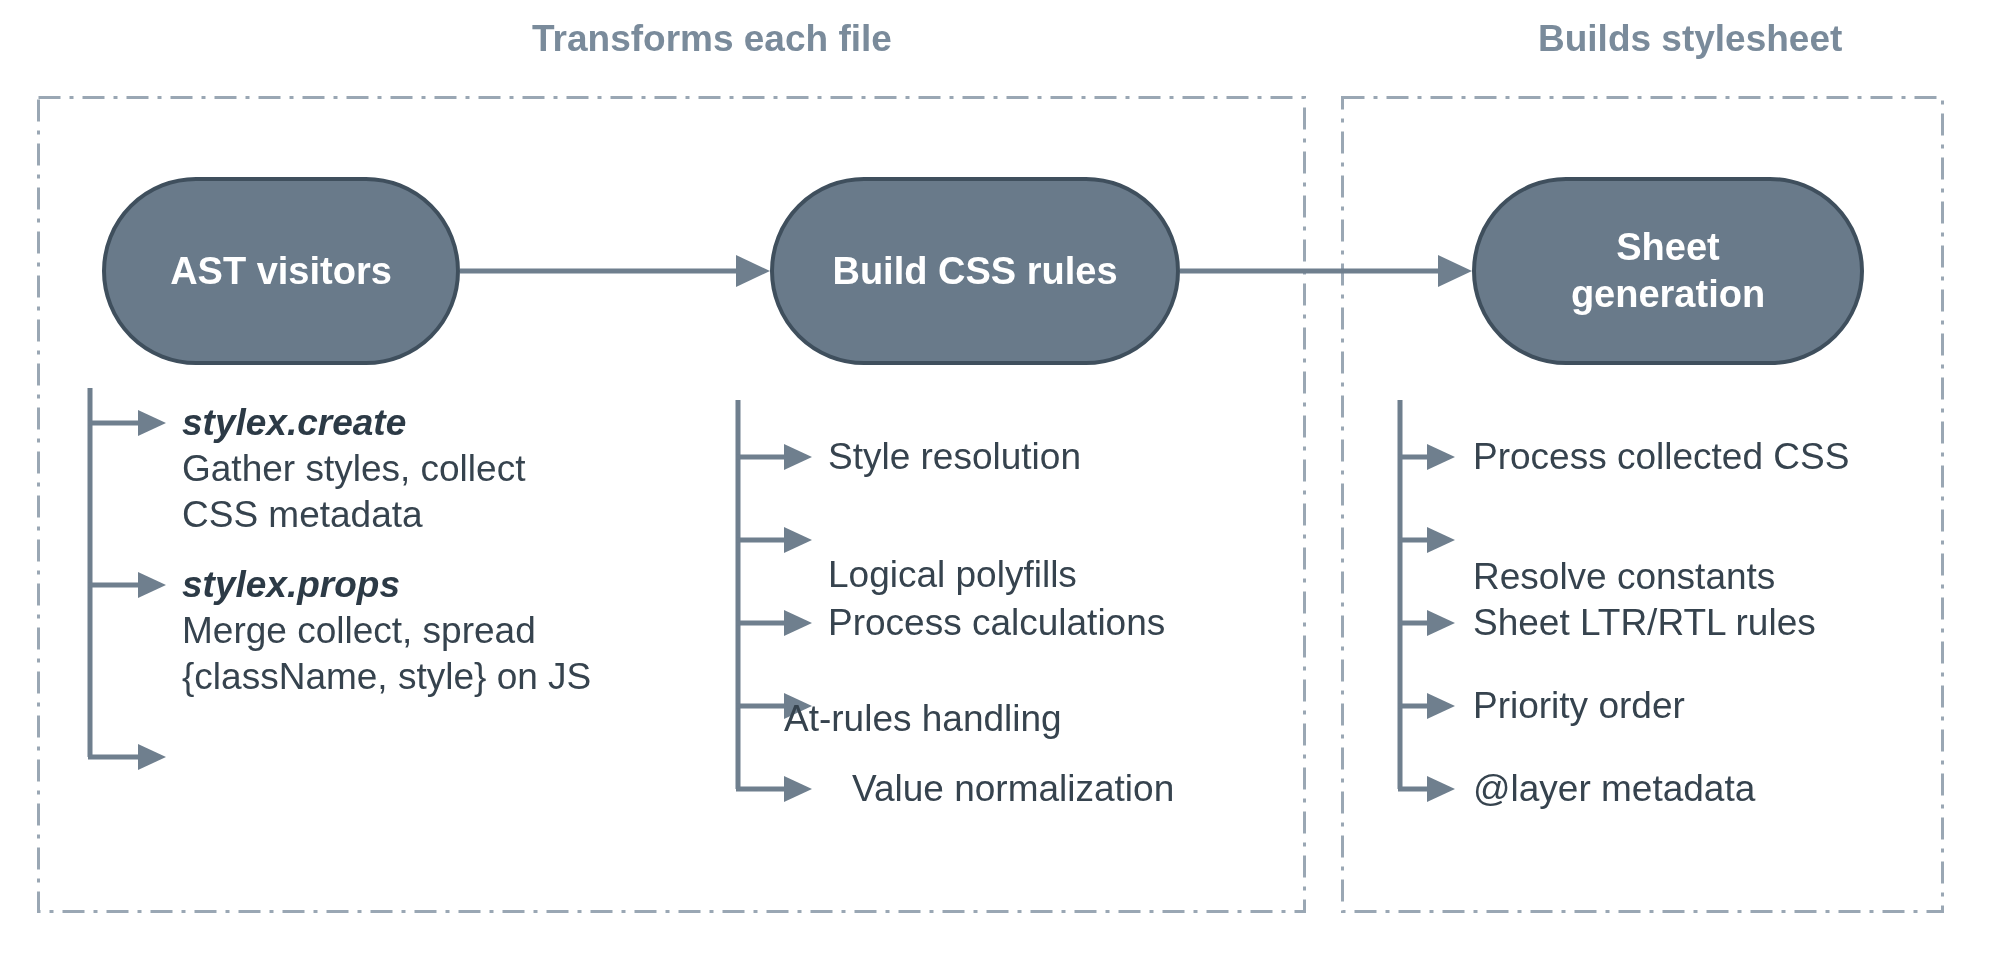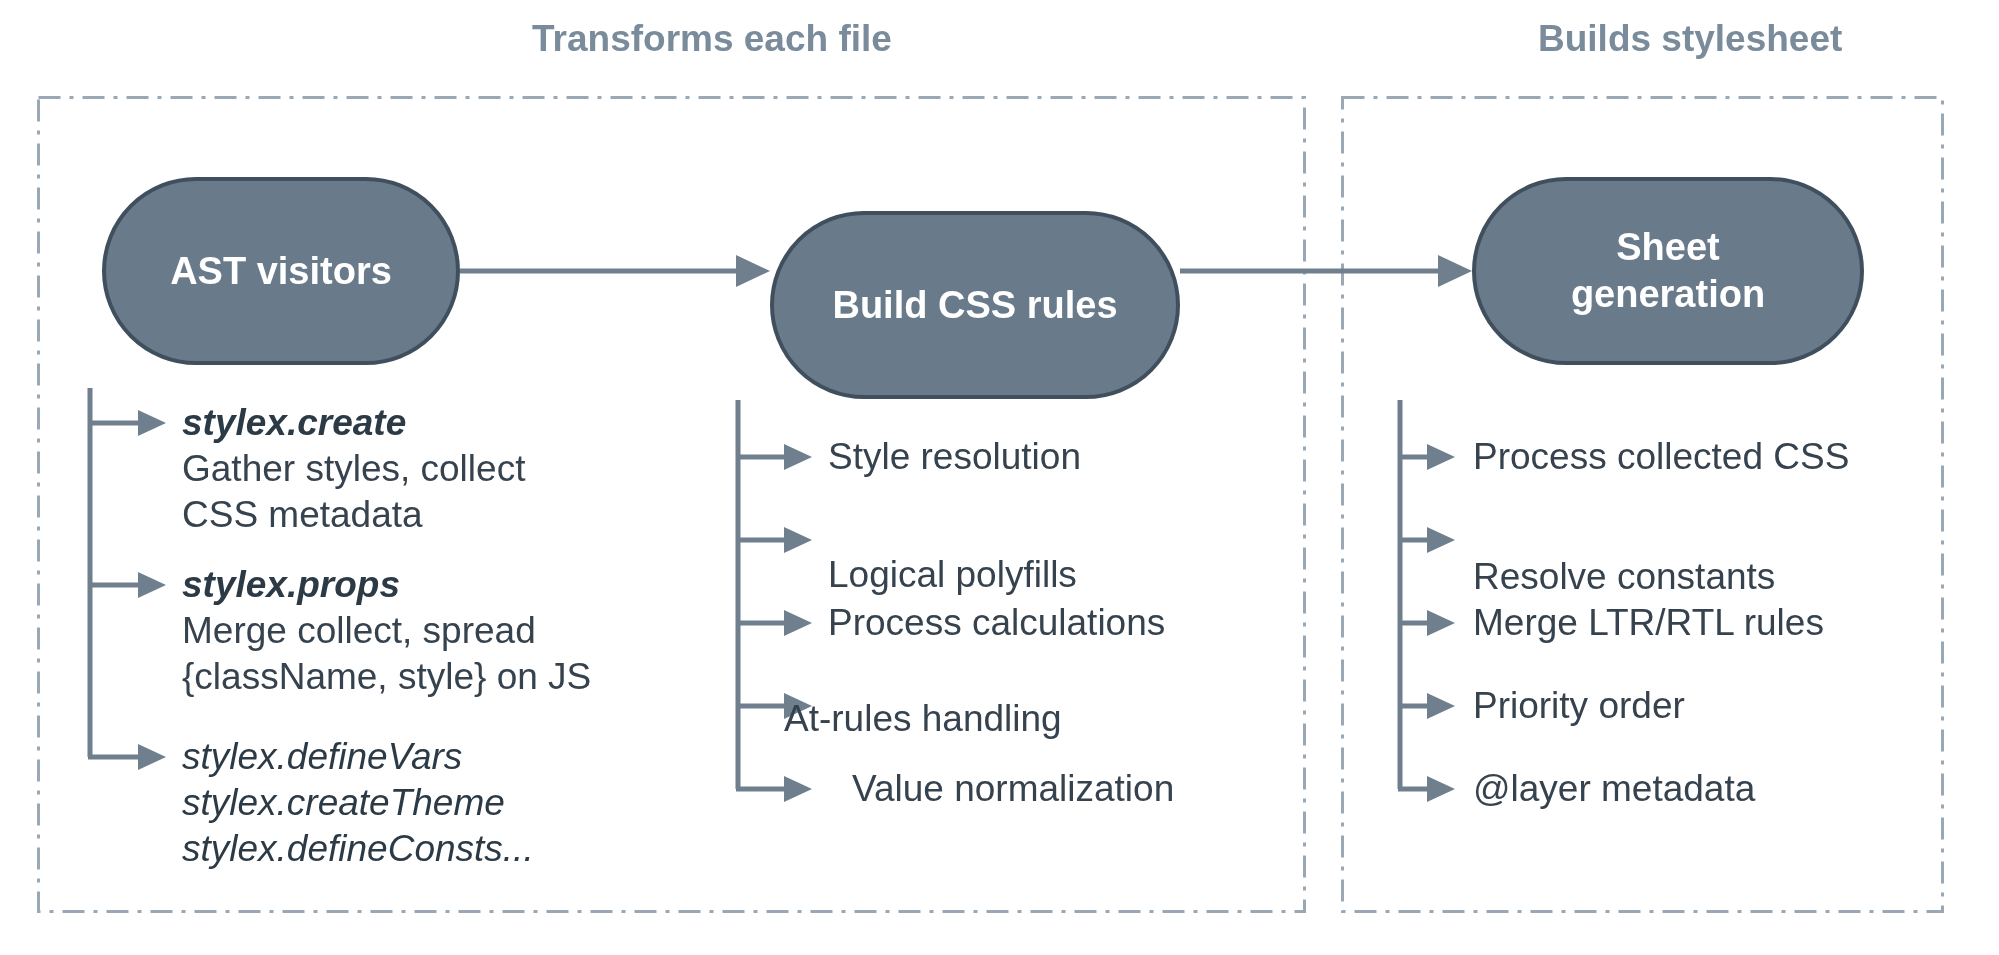--- a/index.html
+++ b/index.html
@@ -38,21 +38,21 @@
     text-align: center;
     background: var(--pill-fill, #697A8A);
     border: 4px solid var(--pill-border, #3F4F5D);
     border-radius: 96px;
     color: var(--pill-text, #ffffff);
     font-size: 38px;
     font-weight: 700;
     line-height: 47px;
   }
   #pill-ast   { left: 102px;  width: 358px; }
-  #pill-build { left: 770px;  width: 410px; margin-top: 34px; }
+  #pill-build { left: 770px;  width: 410px; }
   #pill-sheet { left: 1472px; width: 392px; }
   #pill-sheet .pill-label { max-width: 250px; }
 
   .tree-items { position: absolute; left: 0; top: 0; width: 100%; height: 100%; pointer-events: none; }
   .tree-item  { position: absolute; }
   .line {
     font-size: 37px;
     line-height: 46px;
     color: var(--body-text, #3A4754);
     white-space: pre;
@@ -125,25 +125,20 @@
       <div class="tree-item" style="left: 182px; top: 400px;">
         <div class="line bold-italic">stylex.create</div>
         <div class="line">Gather styles, collect</div>
         <div class="line">CSS metadata</div>
       </div>
       <div class="tree-item" style="left: 182px; top: 562px;">
         <div class="line bold-italic">stylex.props</div>
         <div class="line">Merge collect, spread</div>
         <div class="line">{className, style} on JS</div>
       </div>
-      <div class="tree-item" style="left: 182px; top: 734px;">
-        <div class="line italic">stylex.defineVars</div>
-        <div class="line italic">stylex.createTheme</div>
-        <div class="line italic">stylex.defineConsts...</div>
-      </div>
     </div>
 
   <div class="tree-items">
       <div class="tree-item" style="left: 828px; top: 434px;">
         <div class="line">Style resolution</div>
       </div>
       <div class="tree-item" style="left: 828px; top: 517px; margin-top: 35px;">
         <div class="line">Logical polyfills</div>
       </div>
       <div class="tree-item" style="left: 828px; top: 600px;">
@@ -158,21 +153,21 @@
     </div>
 
   <div class="tree-items">
       <div class="tree-item" style="left: 1473px; top: 434px;">
         <div class="line">Process collected CSS</div>
       </div>
       <div class="tree-item" style="left: 1473px; top: 517px; margin-top: 37px;">
         <div class="line">Resolve constants</div>
       </div>
       <div class="tree-item" style="left: 1473px; top: 600px;">
-        <div class="line">Merge LTR/RTL rules</div>
+        <div class="line">Sheet LTR/RTL rules</div>
       </div>
       <div class="tree-item" style="left: 1473px; top: 683px;">
         <div class="line">Priority order</div>
       </div>
       <div class="tree-item" style="left: 1473px; top: 766px;">
         <div class="line">@layer metadata</div>
       </div>
     </div>
 
 </div>

